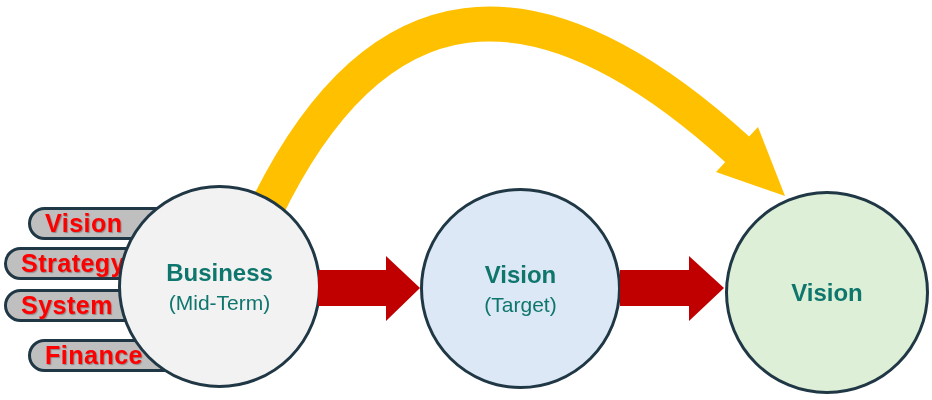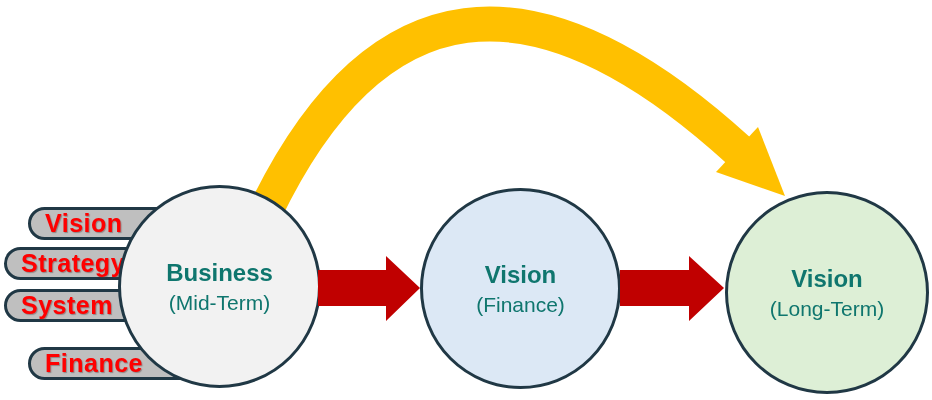--- a/index.html
+++ b/index.html
@@ -15,21 +15,21 @@
     position:absolute;height:33px;background:#BFBFBF;border:3px solid #203845;
     border-radius:17px;display:flex;align-items:center;padding-left:14px;
   }
   .tag span{
     color:#FF0000;font-weight:bold;font-size:25px;letter-spacing:.5px;line-height:1;
     text-shadow:1px 1px 1px rgba(90,60,60,.45);white-space:nowrap;
   }
   .tag-1{left:28px;top:207px;width:182px;}
   .tag-2{left:4px;top:247px;width:202px;}
   .tag-3{left:4px;top:289px;width:202px;}
-  .tag-4{left:28px;top:339px;width:182px;margin-top:8px;}
+  .tag-4{left:28px;top:339px;width:182px;}
 
   
   .node{
     position:absolute;border:3px solid #203845;border-radius:50%;
     display:flex;flex-direction:column;justify-content:center;align-items:center;
     text-align:center;color:#0f766e;
   }
   .node .title{font-weight:bold;font-size:24px;line-height:30px;white-space:nowrap;}
   .node .subtitle{font-size:21px;line-height:25px;margin-top:2px;white-space:nowrap;}
   .node-1{left:118px;top:185px;width:203px;height:203px;background:#F2F2F2;}
@@ -63,28 +63,27 @@
     <div class="title">
       <div>Business</div>
     </div>
     <div class="subtitle">(Mid-Term)</div>
   </div>
 
   <div class="node node-2">
     <div class="title">
       <div>Vision</div>
     </div>
-    <div class="subtitle">(Finance)</div>
+    <div class="subtitle">(Target)</div>
   </div>
 
   <div class="node node-3">
     <div class="title">
       <div>Vision</div>
     </div>
-    <div class="subtitle">(Long-Term)</div>
   </div>
 
   <svg class="layer" viewBox="0 0 932 400">
     <polygon points="318,270 386,270 386,256 420,288 386,321 386,306 318,306" fill="#C00000"></polygon>
     <polygon points="620,270 689,270 689,256 724,288 689,321 689,306 620,306" fill="#C00000"></polygon>
   </svg>
 
 </div>
 
 </body></html>

